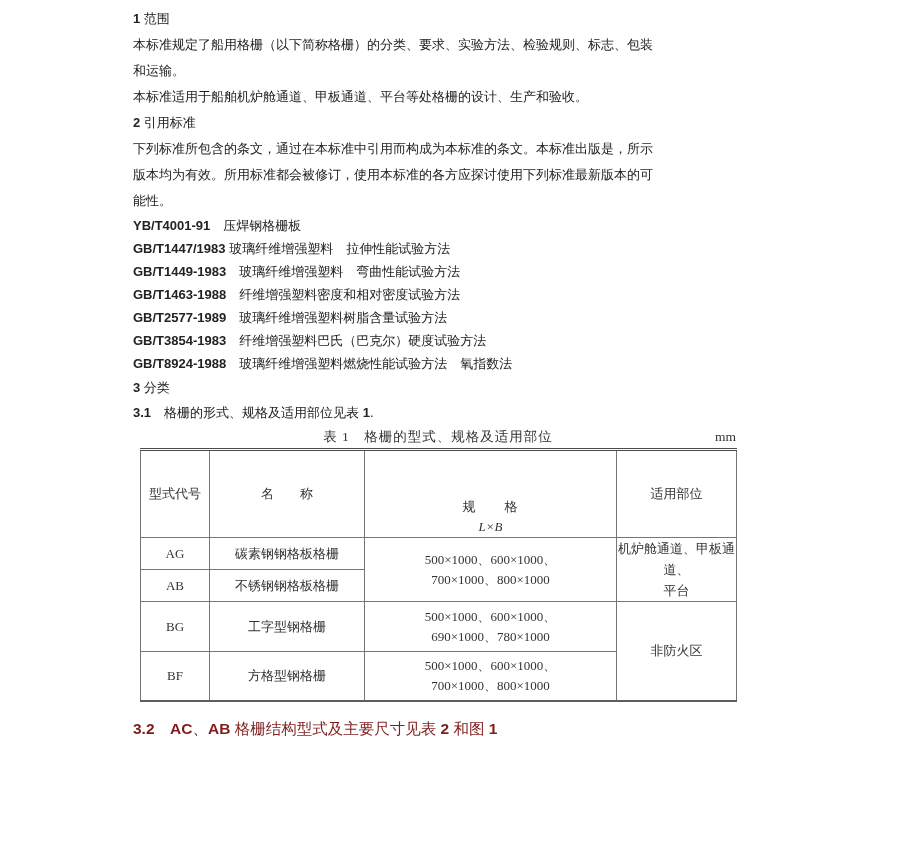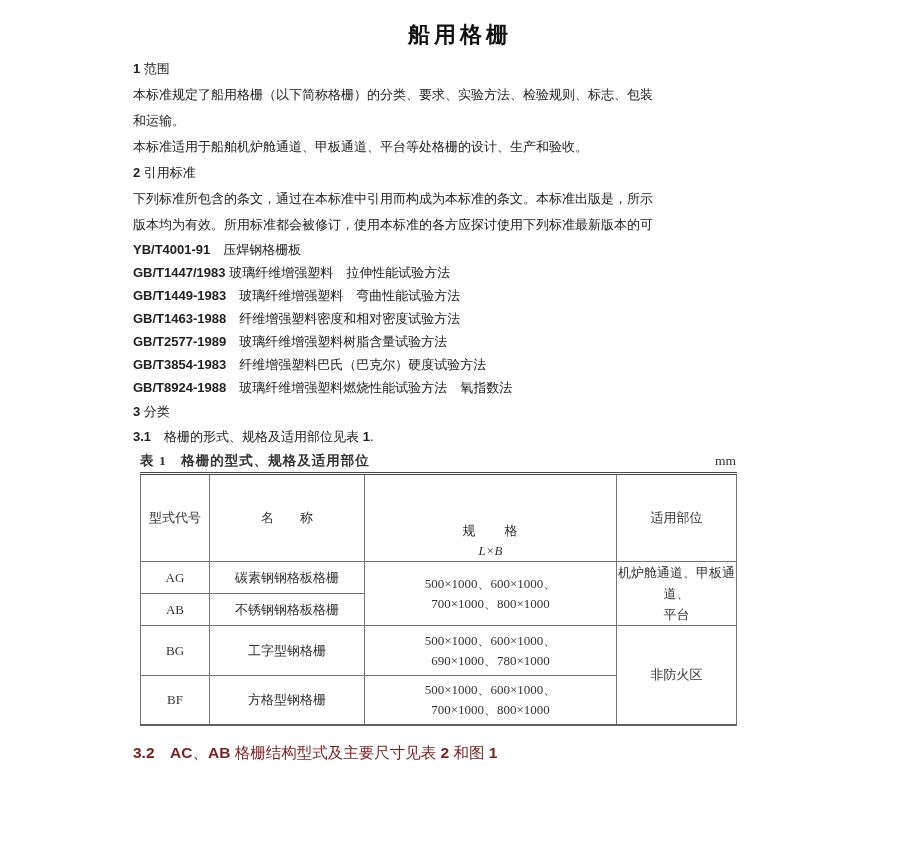--- a/index.html
+++ b/index.html
@@ -25,21 +25,21 @@
   .body-block{margin-top:6px;}
   .bl{white-space:nowrap;font-size:13px;color:#222;}
   .bl.p{height:26px;line-height:26px;}
   .bl.ref{height:23px;line-height:23px;}
   .bl.sec{height:25px;line-height:25px;}
   .b{font-weight:700;}
   
   .tbl-area{margin-left:7px;width:596px;}
   .cap-row{position:relative;height:22px;line-height:22px;margin-top:1px;
     font-family:"Liberation Serif","DejaVu Serif",serif;font-size:13.5px;color:#333;}
-  .cap-row .cap{display:block;text-align:left;font-weight:700;letter-spacing:1px;}
+  .cap-row .cap{display:block;text-align:center;font-weight:400;letter-spacing:1px;}
   .cap-row .unit{position:absolute;right:0;top:0;font-weight:400;}
   table.grating{
     border-collapse:collapse;table-layout:fixed;width:596px;
     font-family:"Liberation Serif","DejaVu Serif",serif;
     font-size:13px;color:#333;
     border-top:3px double #4a4a4a;border-bottom:2px solid #5f5f5f;
   }
   table.grating th, table.grating td{
     border:1px solid #757575;padding:0;text-align:center;vertical-align:middle;
     font-weight:400;
@@ -53,30 +53,30 @@
   td.app-left{text-align:left;padding-left:9px;}
   td.app-left div{line-height:21px;}
   .closing-line{margin-top:17px;font-size:15.5px;white-space:nowrap;color:#7f1d1d;}
 </style>
 </head>
 <body>
 
 <div class="page">
   <div class="content">
 
-    <h2 class="doc-subtitle">船用格栅</h2>
 
     <div class="body-block">
       <div class="bl p"><span class="b">1 </span><span>范围</span></div>
       <div class="bl p"><span>本标准规定了船用格栅（以下简称格栅）的分类、要求、实验方法、检验规则、标志、包装</span></div>
       <div class="bl p"><span>和运输。</span></div>
       <div class="bl p"><span>本标准适用于船舶机炉舱通道、甲板通道、平台等处格栅的设计、生产和验收。</span></div>
       <div class="bl p"><span class="b">2 </span><span>引用标准</span></div>
       <div class="bl p"><span>下列标准所包含的条文，通过在本标准中引用而构成为本标准的条文。本标准出版是，所示</span></div>
       <div class="bl p"><span>版本均为有效。所用标准都会被修订，使用本标准的各方应探讨使用下列标准最新版本的可</span></div>
+      <div class="bl p"><span>能性。</span></div>
       <div class="bl ref"><span class="b">YB/T4001-91</span><span>　压焊钢格栅板</span></div>
       <div class="bl ref"><span class="b">GB/T1447/1983</span><span> 玻璃纤维增强塑料　拉伸性能试验方法</span></div>
       <div class="bl ref"><span class="b">GB/T1449-1983</span><span>　玻璃纤维增强塑料　弯曲性能试验方法</span></div>
       <div class="bl ref"><span class="b">GB/T1463-1988</span><span>　纤维增强塑料密度和相对密度试验方法</span></div>
       <div class="bl ref"><span class="b">GB/T2577-1989</span><span>　玻璃纤维增强塑料树脂含量试验方法</span></div>
       <div class="bl ref"><span class="b">GB/T3854-1983</span><span>　纤维增强塑料巴氏（巴克尔）硬度试验方法</span></div>
       <div class="bl ref"><span class="b">GB/T8924-1988</span><span>　玻璃纤维增强塑料燃烧性能试验方法　氧指数法</span></div>
       <div class="bl sec"><span class="b">3 </span><span>分类</span></div>
       <div class="bl sec"><span class="b">3.1</span><span>　格栅的形式、规格及适用部位见表 </span><span class="b">1</span><span>.</span></div>
     </div>

